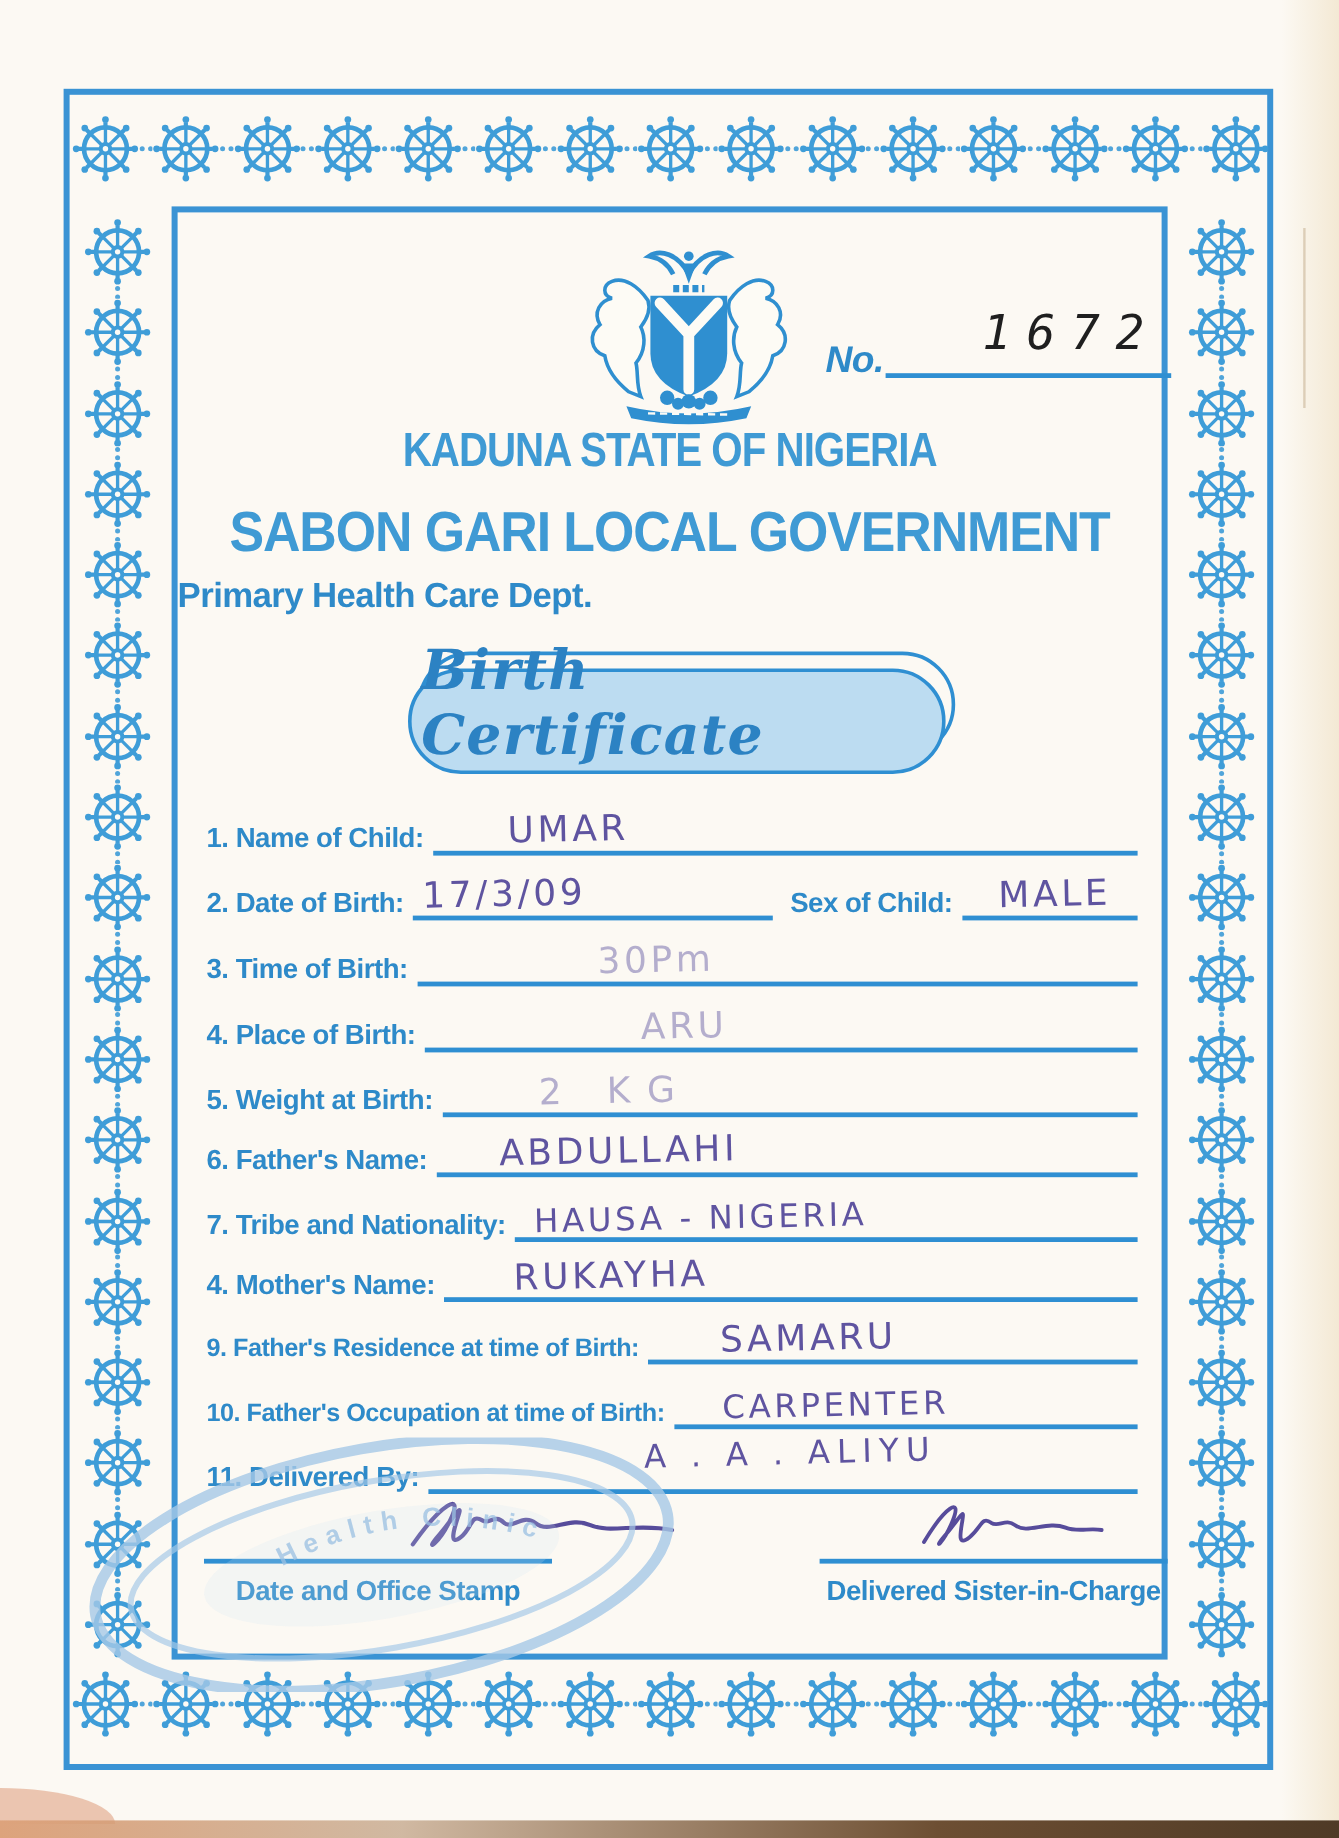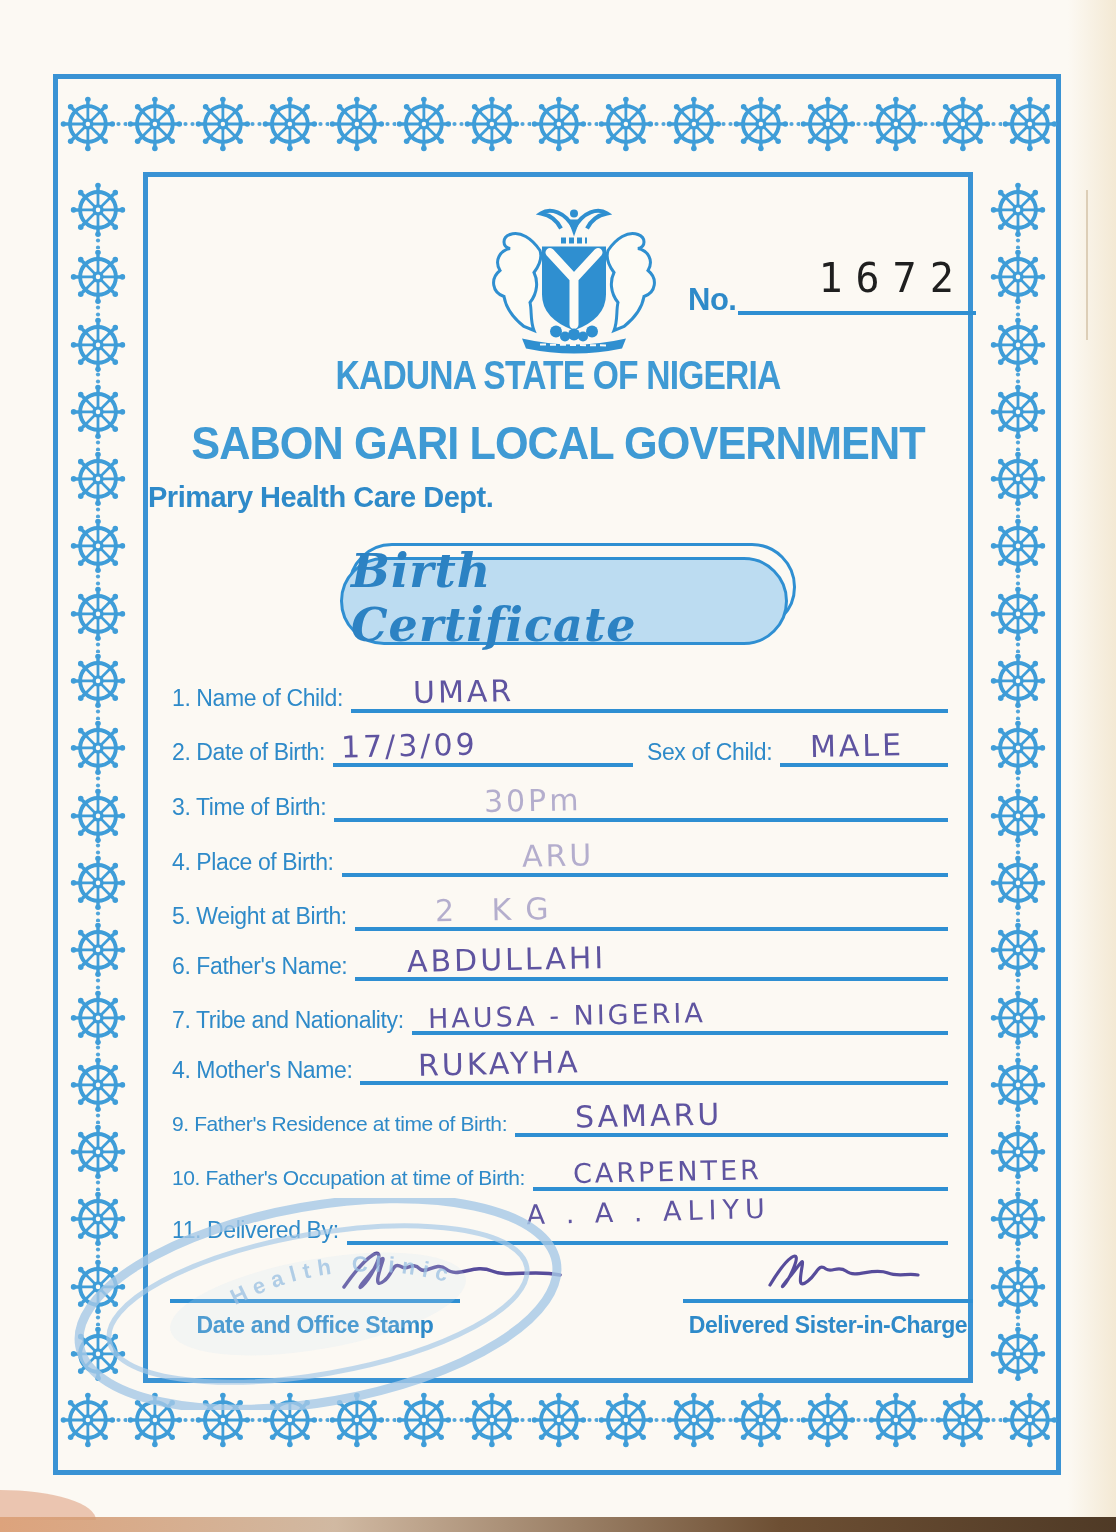--- a/index.html
+++ b/index.html
@@ -23,35 +23,35 @@
   .band-top{left:60px;top:92px;width:998px;height:64px;}
   .band-bottom{left:60px;top:1388px;width:998px;height:64px;}
   .band-left{left:66px;top:182px;width:64px;height:1200px;flex-direction:column;}
   .band-right{left:986px;top:182px;width:64px;height:1200px;flex-direction:column;}
   .wheel{color:var(--wheel);}
   .linkh,.linkv{fill:var(--wheel);opacity:.9;}
 
   .content{position:absolute;inset:0;}
   .arms{position:absolute;left:330px;top:20px;width:192px;height:158px;}
 
-  .no-wrap{position:absolute;left:540px;top:92px;width:288px;height:46px;display:flex;align-items:flex-end;}
+  .no-wrap{position:absolute;left:540px;top:92px;width:288px;height:46px;display:flex;align-items:flex-end;font-style:italic;}
   .no-label{font-weight:bold;font-size:31px;color:var(--label-blue);line-height:1;letter-spacing:-.5px;}
   .no-line{flex:1;border-bottom:4px solid var(--line);height:46px;position:relative;margin-left:2px;}
   .cert-number{position:absolute;left:80px;top:-14px;font-family:"DejaVu Sans Mono",monospace;font-size:40px;letter-spacing:13px;color:var(--numcol);}
 
   .title1{position:absolute;left:0;right:0;top:176px;text-align:center;font-size:40px;font-weight:bold;color:var(--title-blue);letter-spacing:-1px;transform:scaleX(.84);line-height:1.1;}
   .title2{position:absolute;left:0;right:0;top:240px;text-align:center;font-size:47px;font-weight:bold;color:var(--title-blue);letter-spacing:-1px;transform:scaleX(.92);line-height:1.1;}
   .title3{position:absolute;left:0;right:0;top:305px;text-align:left;font-size:29px;font-weight:bold;color:var(--label-blue);letter-spacing:-.5px;line-height:1.1;}
 
-  .pill{position:absolute;left:200px;top:366px;width:448px;height:88px;border:3.5px solid var(--line);border-radius:60px;background:var(--paper);display:flex;align-items:flex-start;justify-content:center;z-index:0;}
+  .pill{position:absolute;left:200px;top:366px;width:448px;height:88px;border:3.5px solid var(--line);border-radius:60px;background:var(--paper);display:flex;align-items:center;justify-content:center;z-index:0;}
   .pill::before{content:"";position:absolute;left:-11px;top:11px;width:100%;height:100%;border:3.5px solid var(--line);border-radius:60px;background:#bcdcf1;z-index:-1;}
   .pill-text{font-family:"DejaVu Serif",serif;font-style:italic;font-weight:bold;font-size:46px;color:#2c82c3;letter-spacing:1px;transform:translateY(-2px);}
 
   .row{position:absolute;left:24px;right:20px;height:44px;display:flex;align-items:flex-end;}
-  .flabel{font-weight:normal;font-size:23px;color:var(--label-blue);white-space:nowrap;letter-spacing:-.4px;line-height:1;padding-bottom:3px;}
+  .flabel{font-weight:bold;font-size:23px;color:var(--label-blue);white-space:nowrap;letter-spacing:-.4px;line-height:1;padding-bottom:3px;}
   .flabel.small{font-size:21px;}
   .flabel.second{margin-left:14px;}
   .fline{flex:1;border-bottom:4px solid var(--line);height:44px;display:flex;align-items:flex-end;margin-left:8px;min-width:0;}
   .fline.fixed{flex:0 0 300px;}
   .fvalue{font-family:"DejaVu Sans",sans-serif;font-size:30px;line-height:1;color:var(--ink);letter-spacing:3px;white-space:nowrap;transform:rotate(-1.2deg) translateY(-2px);}
   .fvalue.sm{font-size:27px;}
   .fvalue.faded{opacity:.45;}
   .fvalue.raised{transform:rotate(-1.5deg) translateY(-16px);}
 
   .sig-block{position:absolute;width:290px;top:1122px;}

